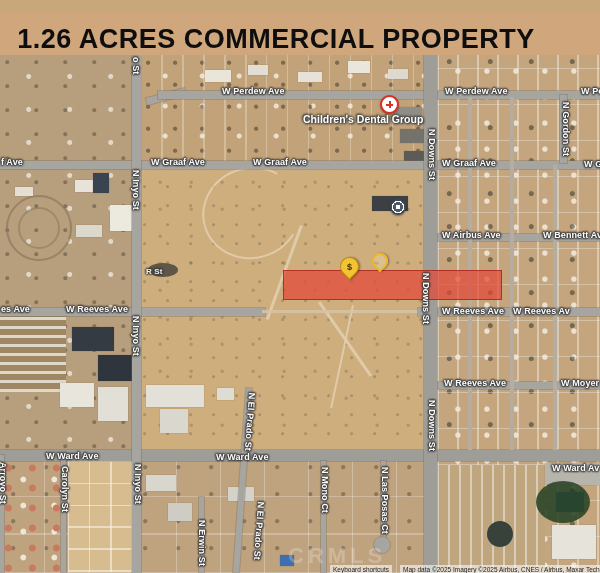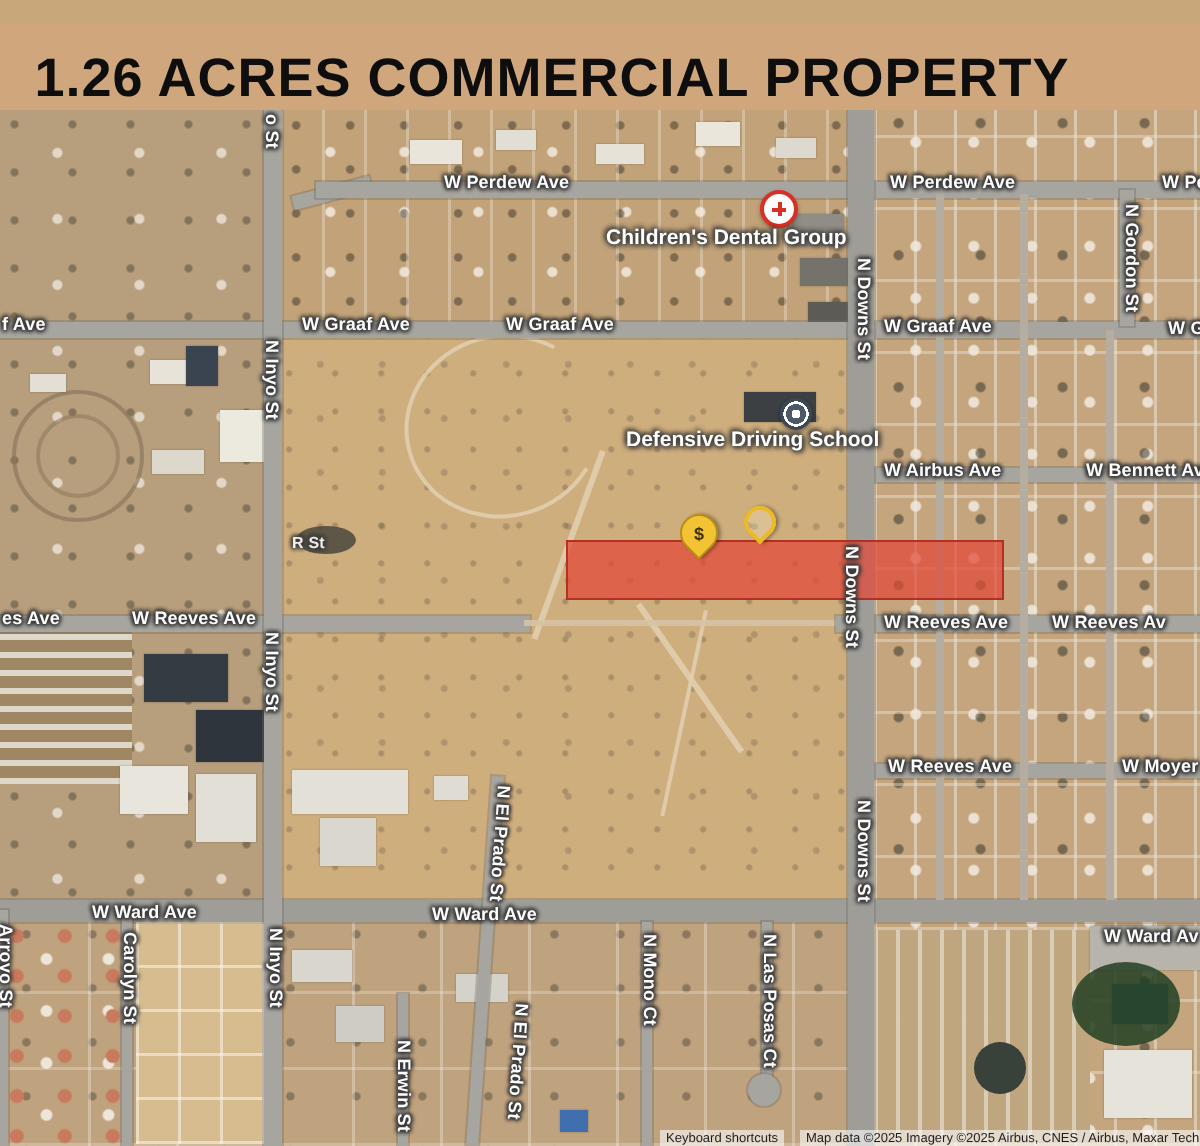--- a/index.html
+++ b/index.html
@@ -200,21 +200,21 @@
   <div class="lbl" style="left:1px;top:102px">f Ave</div>
   <div class="lbl" style="left:151px;top:102px">W Graaf Ave</div>
   <div class="lbl" style="left:253px;top:102px">W Graaf Ave</div>
   <div class="lbl" style="left:442px;top:103px">W Graaf Ave</div>
   <div class="lbl" style="left:584px;top:104px">W G</div>
   <div class="lbl" style="left:442px;top:175px">W Airbus Ave</div>
   <div class="lbl" style="left:543px;top:175px">W Bennett Av</div>
   <div class="lbl" style="left:1px;top:249px">es Ave</div>
   <div class="lbl" style="left:66px;top:249px">W Reeves Ave</div>
   <div class="lbl" style="left:442px;top:251px">W Reeves Ave</div>
-  <div class="lbl" style="left:526px;top:251px">W Reeves Av</div>
+  <div class="lbl" style="left:513px;top:251px">W Reeves Av</div>
   <div class="lbl" style="left:444px;top:323px">W Reeves Ave</div>
   <div class="lbl" style="left:561px;top:323px">W Moyer Av</div>
   <div class="lbl" style="left:46px;top:396px">W Ward Ave</div>
   <div class="lbl" style="left:216px;top:397px">W Ward Ave</div>
   <div class="lbl" style="left:552px;top:408px">W Ward Av</div>
   <div class="lbl small" style="left:146px;top:212px">R St</div>
 
   <div class="lbl v" style="left:141px;top:2px">o St</div>
   <div class="lbl v" style="left:141px;top:115px">N Inyo St</div>
   <div class="lbl v" style="left:141px;top:261px">N Inyo St</div>
@@ -227,25 +227,25 @@
   <div class="lbl" style="left:266px;top:447px;transform:rotate(94deg)">N El Prado St</div>
   <div class="lbl v" style="left:207px;top:465px">N Erwin St</div>
   <div class="lbl v" style="left:70px;top:411px">Carolyn St</div>
   <div class="lbl v" style="left:8px;top:407px">Arroyo St</div>
   <div class="lbl v" style="left:330px;top:412px">N Mono Ct</div>
   <div class="lbl v" style="left:390px;top:412px">N Las Posas Ct</div>
 
   <div id="dental-icon"></div>
   <div class="poi-label" style="left:303px;top:59px">Children's Dental Group</div>
   <div id="school-icon"></div>
-  <div class="poi-label" style="left:313px;top:160px">Defensive Driving School</div>
 
   <div class="pin" style="left:340px;top:202px">
     <span>$</span>
   </div>
   <div class="pin outline" style="left:372px;top:198px"></div>
 
+  <div id="wm">CRMLS</div>
   <div id="attrib">
     <span>Keyboard shortcuts</span>
     <span>Map data ©2025 Imagery ©2025 Airbus, CNES / Airbus, Maxar Technologies</span>
   </div>
 
 </div>
 
 </body></html>

